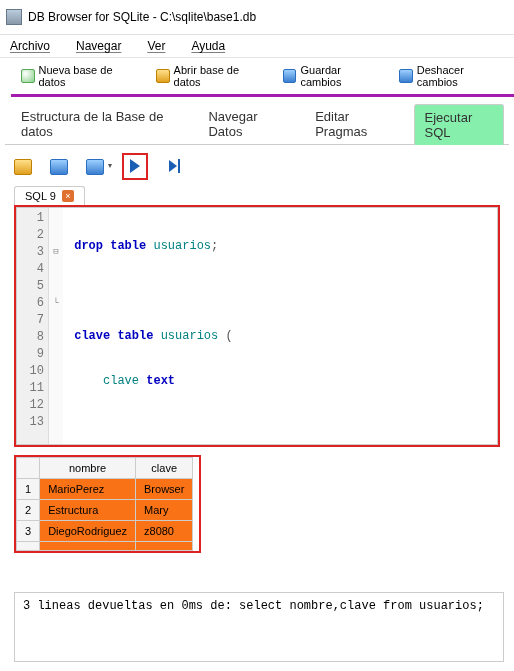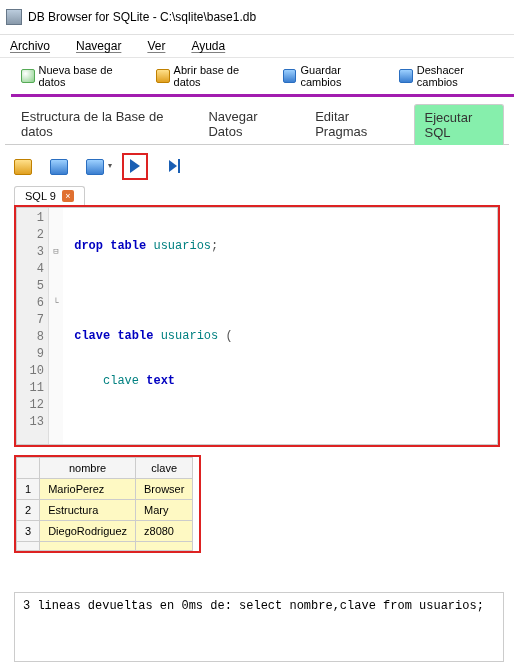--- a/index.html
+++ b/index.html
@@ -43,21 +43,21 @@
   .fold { width: 14px; background: #fafafa; padding-top: 2px; }
   .fold div { height: 17px; line-height: 17px; text-align: center; color: #888; font-size: 9px; }
   .code { flex: 1; padding: 2px 4px; white-space: pre; overflow: auto; }
   .code .ln { height: 17px; line-height: 17px; }
   .kw { color: #0000c0; font-weight: bold; }
   .id2 { color: #008080; }
   .op { color: #555; }
   .results-wrap { margin: 8px 0 0 14px; }
   .results-box { border: 2px solid #d22; display: inline-block; padding-right: 6px; }
   table.results { border-collapse: collapse; font-size: 11px; }
-  table.results th, table.results td { border: 1px solid #ccc; padding: 4px 8px; text-align: left; background: #fef9c3; }
+  table.results th, table.results td { border: 1px solid #ccc; padding: 4px 8px; text-align: left; background: #f97316; }
   table.results th { background: #f5f5f5; font-weight: normal; text-align: center; }
   table.results td.rh { background: #f5f5f5; text-align: center; width: 18px; }
   .status-wrap { margin: 36px 10px 0 14px; border: 1px solid #ccc; padding: 6px 8px; font-family: Consolas, "Courier New", monospace; font-size: 12px; height: 70px; }
 </style>
 </head>
 <body>
 
 <div class="titlebar">
   <span class="app-icon"></span>
   <span class="title">DB Browser for SQLite - C:\sqlite\base1.db</span>

